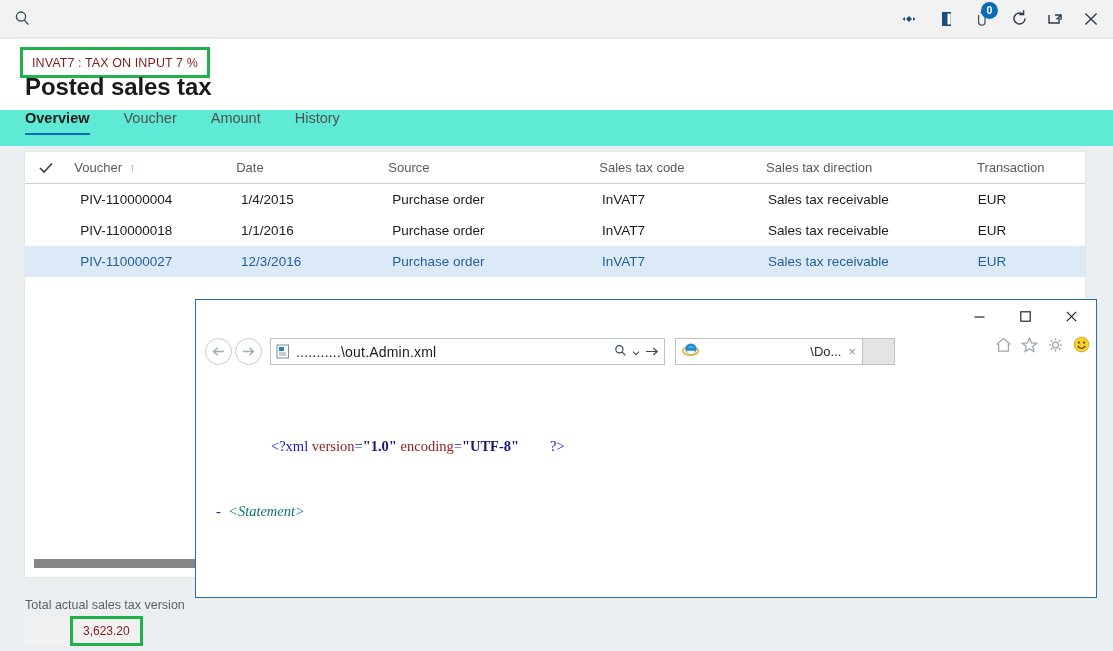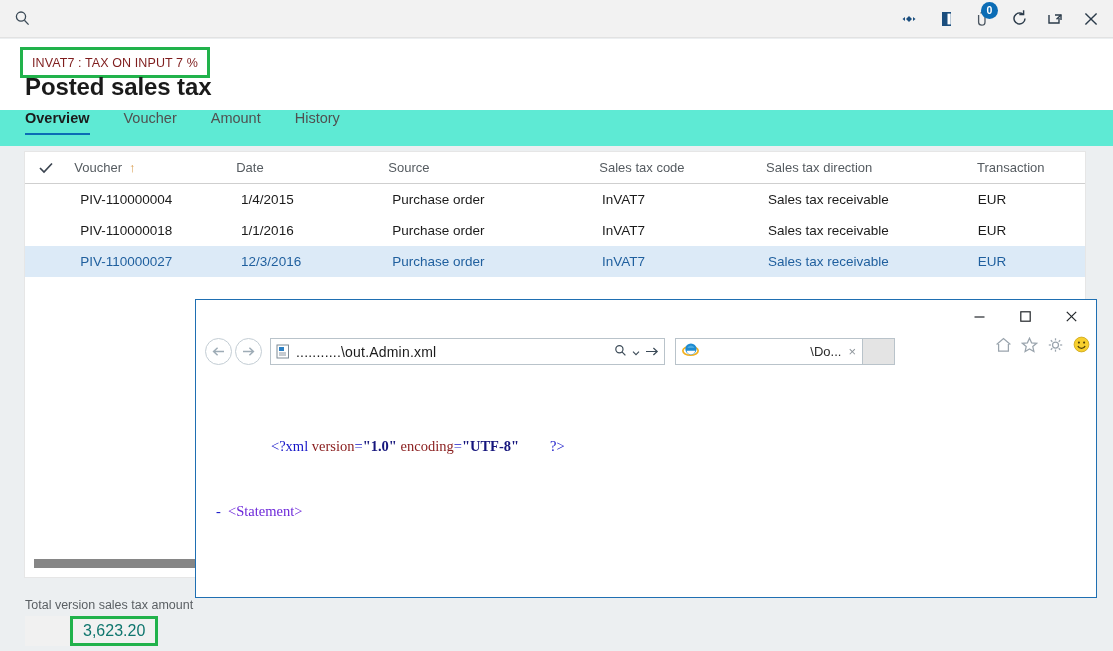--- a/index.html
+++ b/index.html
@@ -161,21 +161,21 @@
     margin-bottom: 4px; display: block;
   }
   .totals-row { display: flex; align-items: stretch; height: 30px; }
   .totals-pad { width: 45px; background: #f1f1f1; }
   .totals-box {
     border: 3px solid #21b24b;
     background: #f1f1f1;
     display: flex; align-items: center;
     padding: 0 10px;
   }
-  .totals-value { font-size: 16px; color: #0f766e; white-space: nowrap; }
+  .totals-value { font-size: 12px; color: #7f1d1d; white-space: nowrap; }
 
   
   .iewin {
     position: absolute; left: 195px; top: 299px;
     width: 902px; height: 299px;
     background: #ffffff;
     border: 1px solid #1f6fb2;
   }
   .ie-titlebar {
     position: relative;
@@ -260,21 +260,21 @@
   }
   .xml {
     font-family: "Liberation Serif", serif;
     font-size: 14.5px;
     line-height: 16.3px;
     white-space: pre;
     cursor: text;
   }
   .xml-line { white-space: pre; position: relative; }
   .x-brk { color: #1616c8; }     
-  .x-tag { color: #6d28d9; }     
+  .x-tag { color: #0f766e; font-style: italic; }     
   .x-att { color: #8b2020; }     
   .x-val { color: #16167d; font-weight: bold; }  
   .x-pi  { color: #1616c8; margin-left: 31px; }
   .x-minus { color: #1616c8; }
 </style>
 </head>
 <body>
 
 <div id="screen">
 
@@ -390,21 +390,21 @@
       <div class="gc c-dir">Sales tax receivable</div>
       <div class="gc c-trans">EUR</div>
     </div>
 
     <div class="grid-scroll-track">
       <div class="grid-scroll-thumb"></div>
     </div>
   </div>
 
   <div class="totals">
-    <span class="totals-label">Total version sales tax amount</span>
+    <span class="totals-label">Total actual sales tax version</span>
     <div class="totals-row">
       <div class="totals-pad"></div>
       <div class="totals-box">
         <span class="totals-value">3,623.20</span>
       </div>
     </div>
   </div>
 
   <div class="iewin">
 

